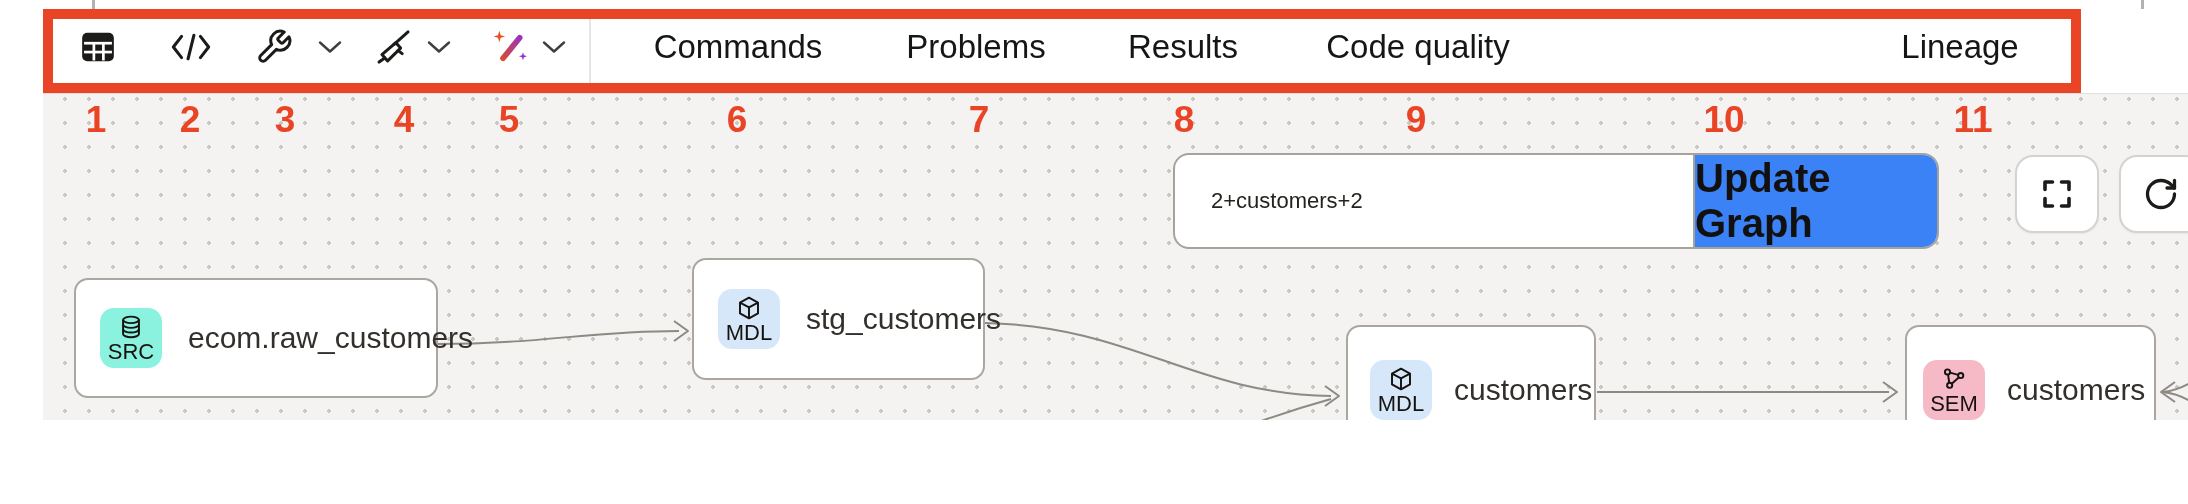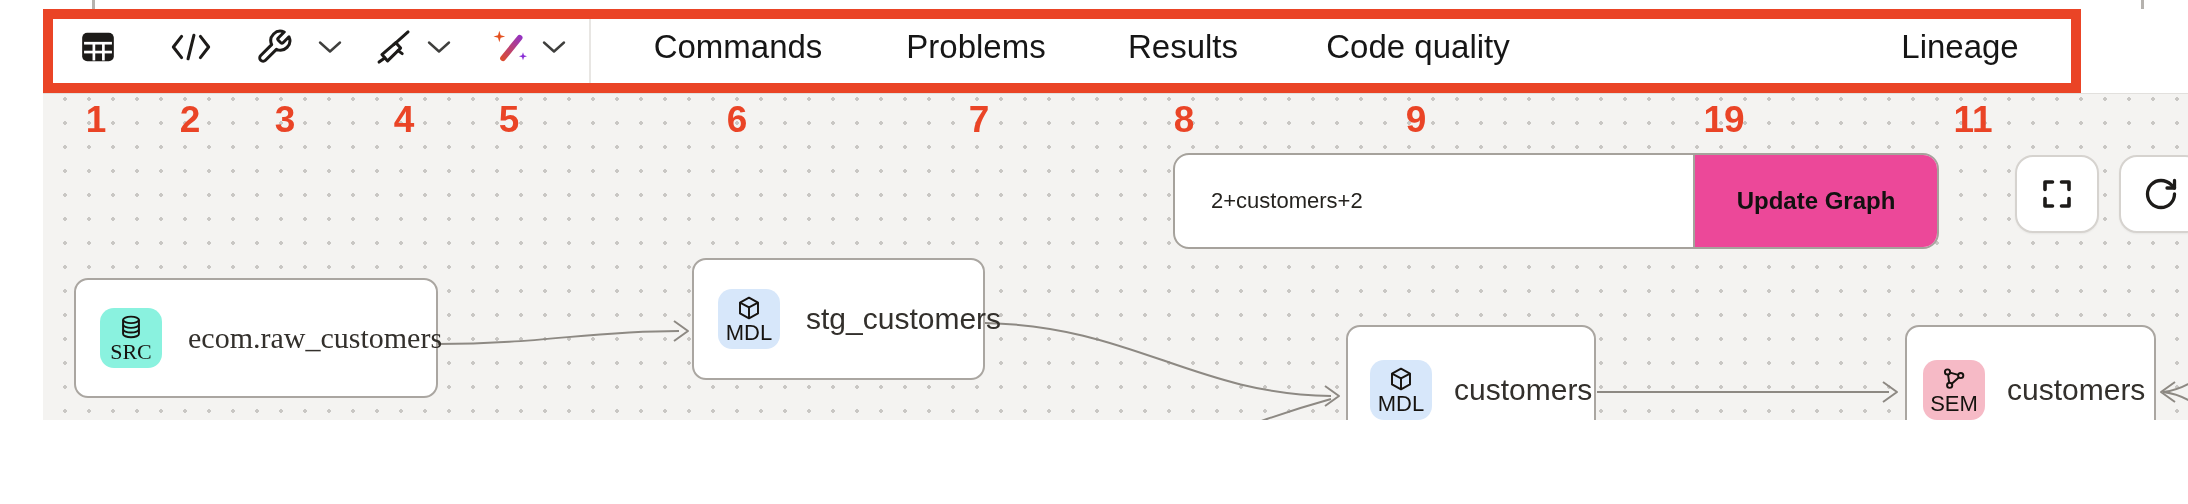--- a/index.html
+++ b/index.html
@@ -44,21 +44,21 @@
   .badge span{font-size:22px;font-weight:500;color:#16130f;line-height:1;}
   .node-label{font-size:30px;color:#33302c;white-space:nowrap;}
 
   
   #filter-group{position:absolute;left:1130px;top:60px;width:766px;height:96px;background:#ffffff;
                 border:2px solid #a6a29c;border-radius:16px;box-sizing:border-box;display:flex;
                 z-index:3;overflow:hidden;}
   #filter-input{width:478px;border:none;outline:none;background:transparent;font-family:"Liberation Sans",sans-serif;
                 font-size:22px;color:#25231f;padding:0 4px 0 36px;}
   #update-graph-btn{flex:1;display:flex;align-items:center;justify-content:center;border-left:2px solid #a6a29c;
-                font-size:24px;font-weight:700;color:#121110;cursor:pointer;background:#ec4899;}
+                font-size:40px;font-weight:700;color:#121110;cursor:pointer;background:#3b82f6;}
   .ctrl-btn{position:absolute;top:62px;width:84px;height:78px;background:#ffffff;border:2px solid #d6d3cf;
             border-radius:18px;box-sizing:border-box;display:flex;align-items:center;justify-content:center;
             box-shadow:0 1px 2px rgba(0,0,0,.05);z-index:3;cursor:pointer;}
 </style>
 </head>
 <body>
 
 <div id="page">
 
   <div id="header">
@@ -139,21 +139,21 @@
   <div id="annotation-box"></div>
   <span class="stepnum" style="left:53px;">1</span>
   <span class="stepnum" style="left:147px;">2</span>
   <span class="stepnum" style="left:242px;">3</span>
   <span class="stepnum" style="left:361px;">4</span>
   <span class="stepnum" style="left:466px;">5</span>
   <span class="stepnum" style="left:694px;">6</span>
   <span class="stepnum" style="left:936px;">7</span>
   <span class="stepnum" style="left:1141px;">8</span>
   <span class="stepnum" style="left:1373px;">9</span>
-  <span class="stepnum" style="left:1681px;">19</span>
+  <span class="stepnum" style="left:1681px;">10</span>
   <span class="stepnum" style="left:1930px;">11</span>
 
   <div id="canvas">
 
     <svg id="edges" viewBox="0 93 2188 411">
       <path class="edge" d="M 394 344 C 500 344 545 331 636 331"></path>
       <path class="arrowhead" d="M 631 321 L 645 331 L 631 341"></path>
 
       <path class="edge" d="M 942 323 C 1090 326 1150 394 1288 396"></path>
       <path class="edge" d="M 900 565 C 1020 510 1140 440 1288 399"></path>
@@ -180,21 +180,21 @@
           <path d="M9 20 H4 V15"></path>
       </svg>
     </div>
     <div class="ctrl-btn" style="left:2076px;">
       <svg width="36" height="36" viewBox="0 0 24 24" fill="none" stroke="#1d1b19" stroke-width="2.2" stroke-linecap="round" stroke-linejoin="round">
         <path d="M21 12a9 9 0 1 1-9-9c2.52 0 4.93 1 6.74 2.74L21 8"></path>
         <path d="M21 3 v5 h-5"></path>
       </svg>
     </div>
 
-    <div class="node" style="left:31px;top:185px;width:364px;height:120px;font-family:Liberation Serif, serif;">
+    <div class="node" style="left:31px;top:185px;width:364px;height:120px;">
       <div class="badge badge-src">
         <svg width="28" height="26" viewBox="0 0 24 24" fill="none" stroke="#16130f" stroke-width="1.8">
           <ellipse cx="12" cy="5.4" rx="7.3" ry="3"></ellipse>
           <path d="M4.7 5.4 V18.4 a7.3 3 0 0 0 14.6 0 V5.4"></path>
           <path d="M4.7 9.8 a7.3 3 0 0 0 14.6 0"></path>
           <path d="M4.7 14.1 a7.3 3 0 0 0 14.6 0"></path>
         </svg>
         <span>SRC</span>
       </div>
       <span class="node-label">ecom.raw_customers</span>

